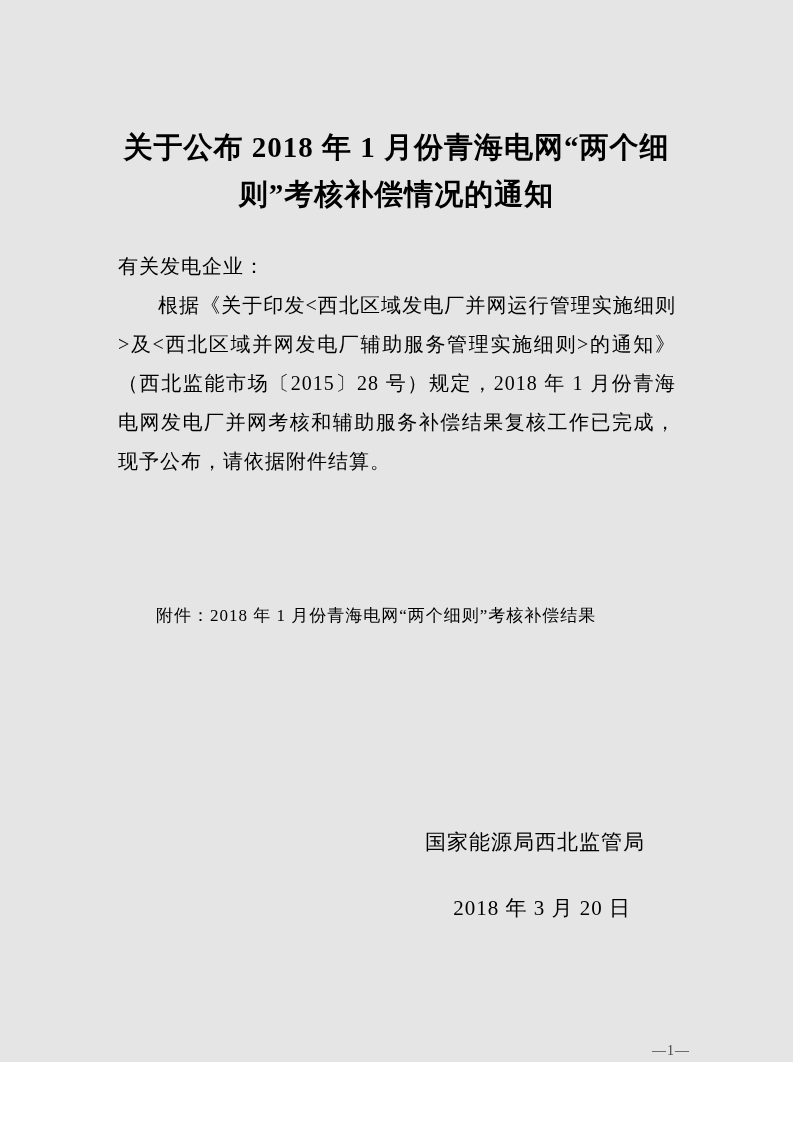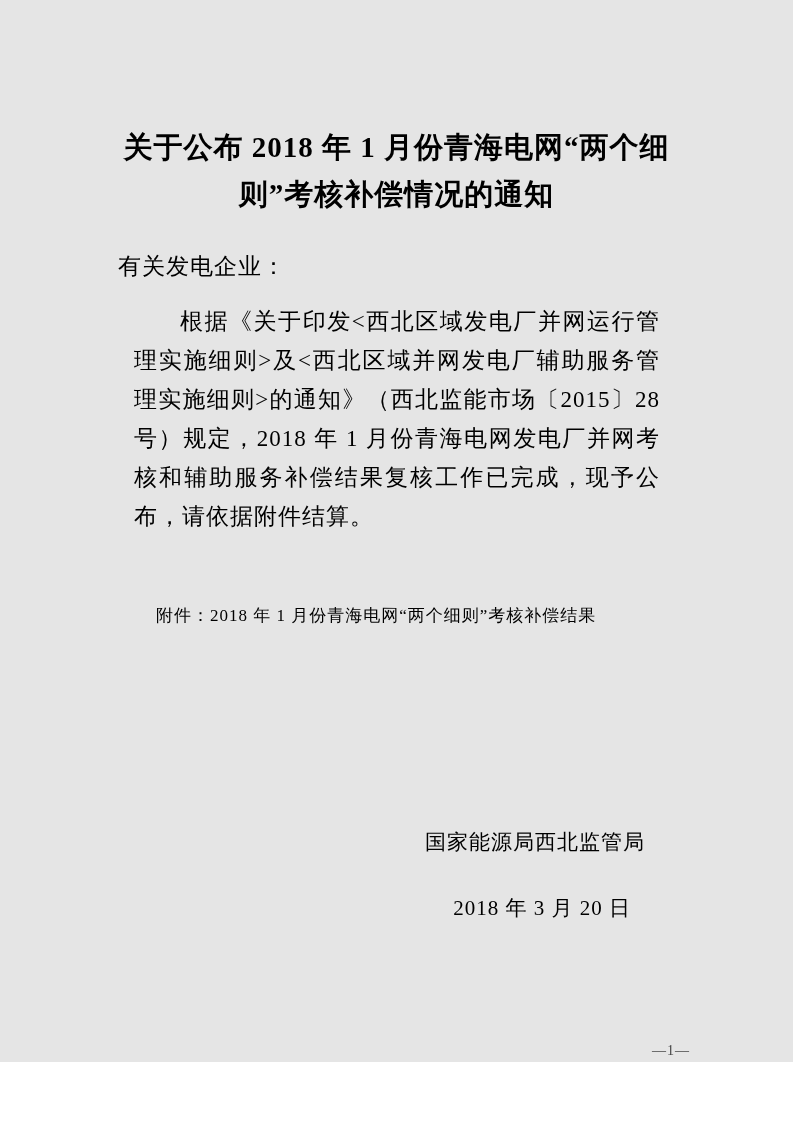--- a/index.html
+++ b/index.html
@@ -28,31 +28,31 @@
       line-height: 47px;
       letter-spacing: 1px;
       text-align: center;
       color: #000000;
     }
     .doc-body {
       position: absolute;
       top: 247px;
       left: 118px;
       right: 117px;
-      font-size: 23px;
+      font-size: 20px;
       line-height: 39px;
       letter-spacing: 1px;
       text-align: justify;
     }
     .salutation {
       margin: 0;
       text-align: left;
     }
     .para {
-      margin: 16px;
+      margin: 0;
       text-indent: 2em;
       text-align: justify;
     }
     .attachment {
       position: absolute;
       top: 596px;
       left: 118px;
       right: 116px;
       padding-left: 80px;
       text-indent: -42px;

